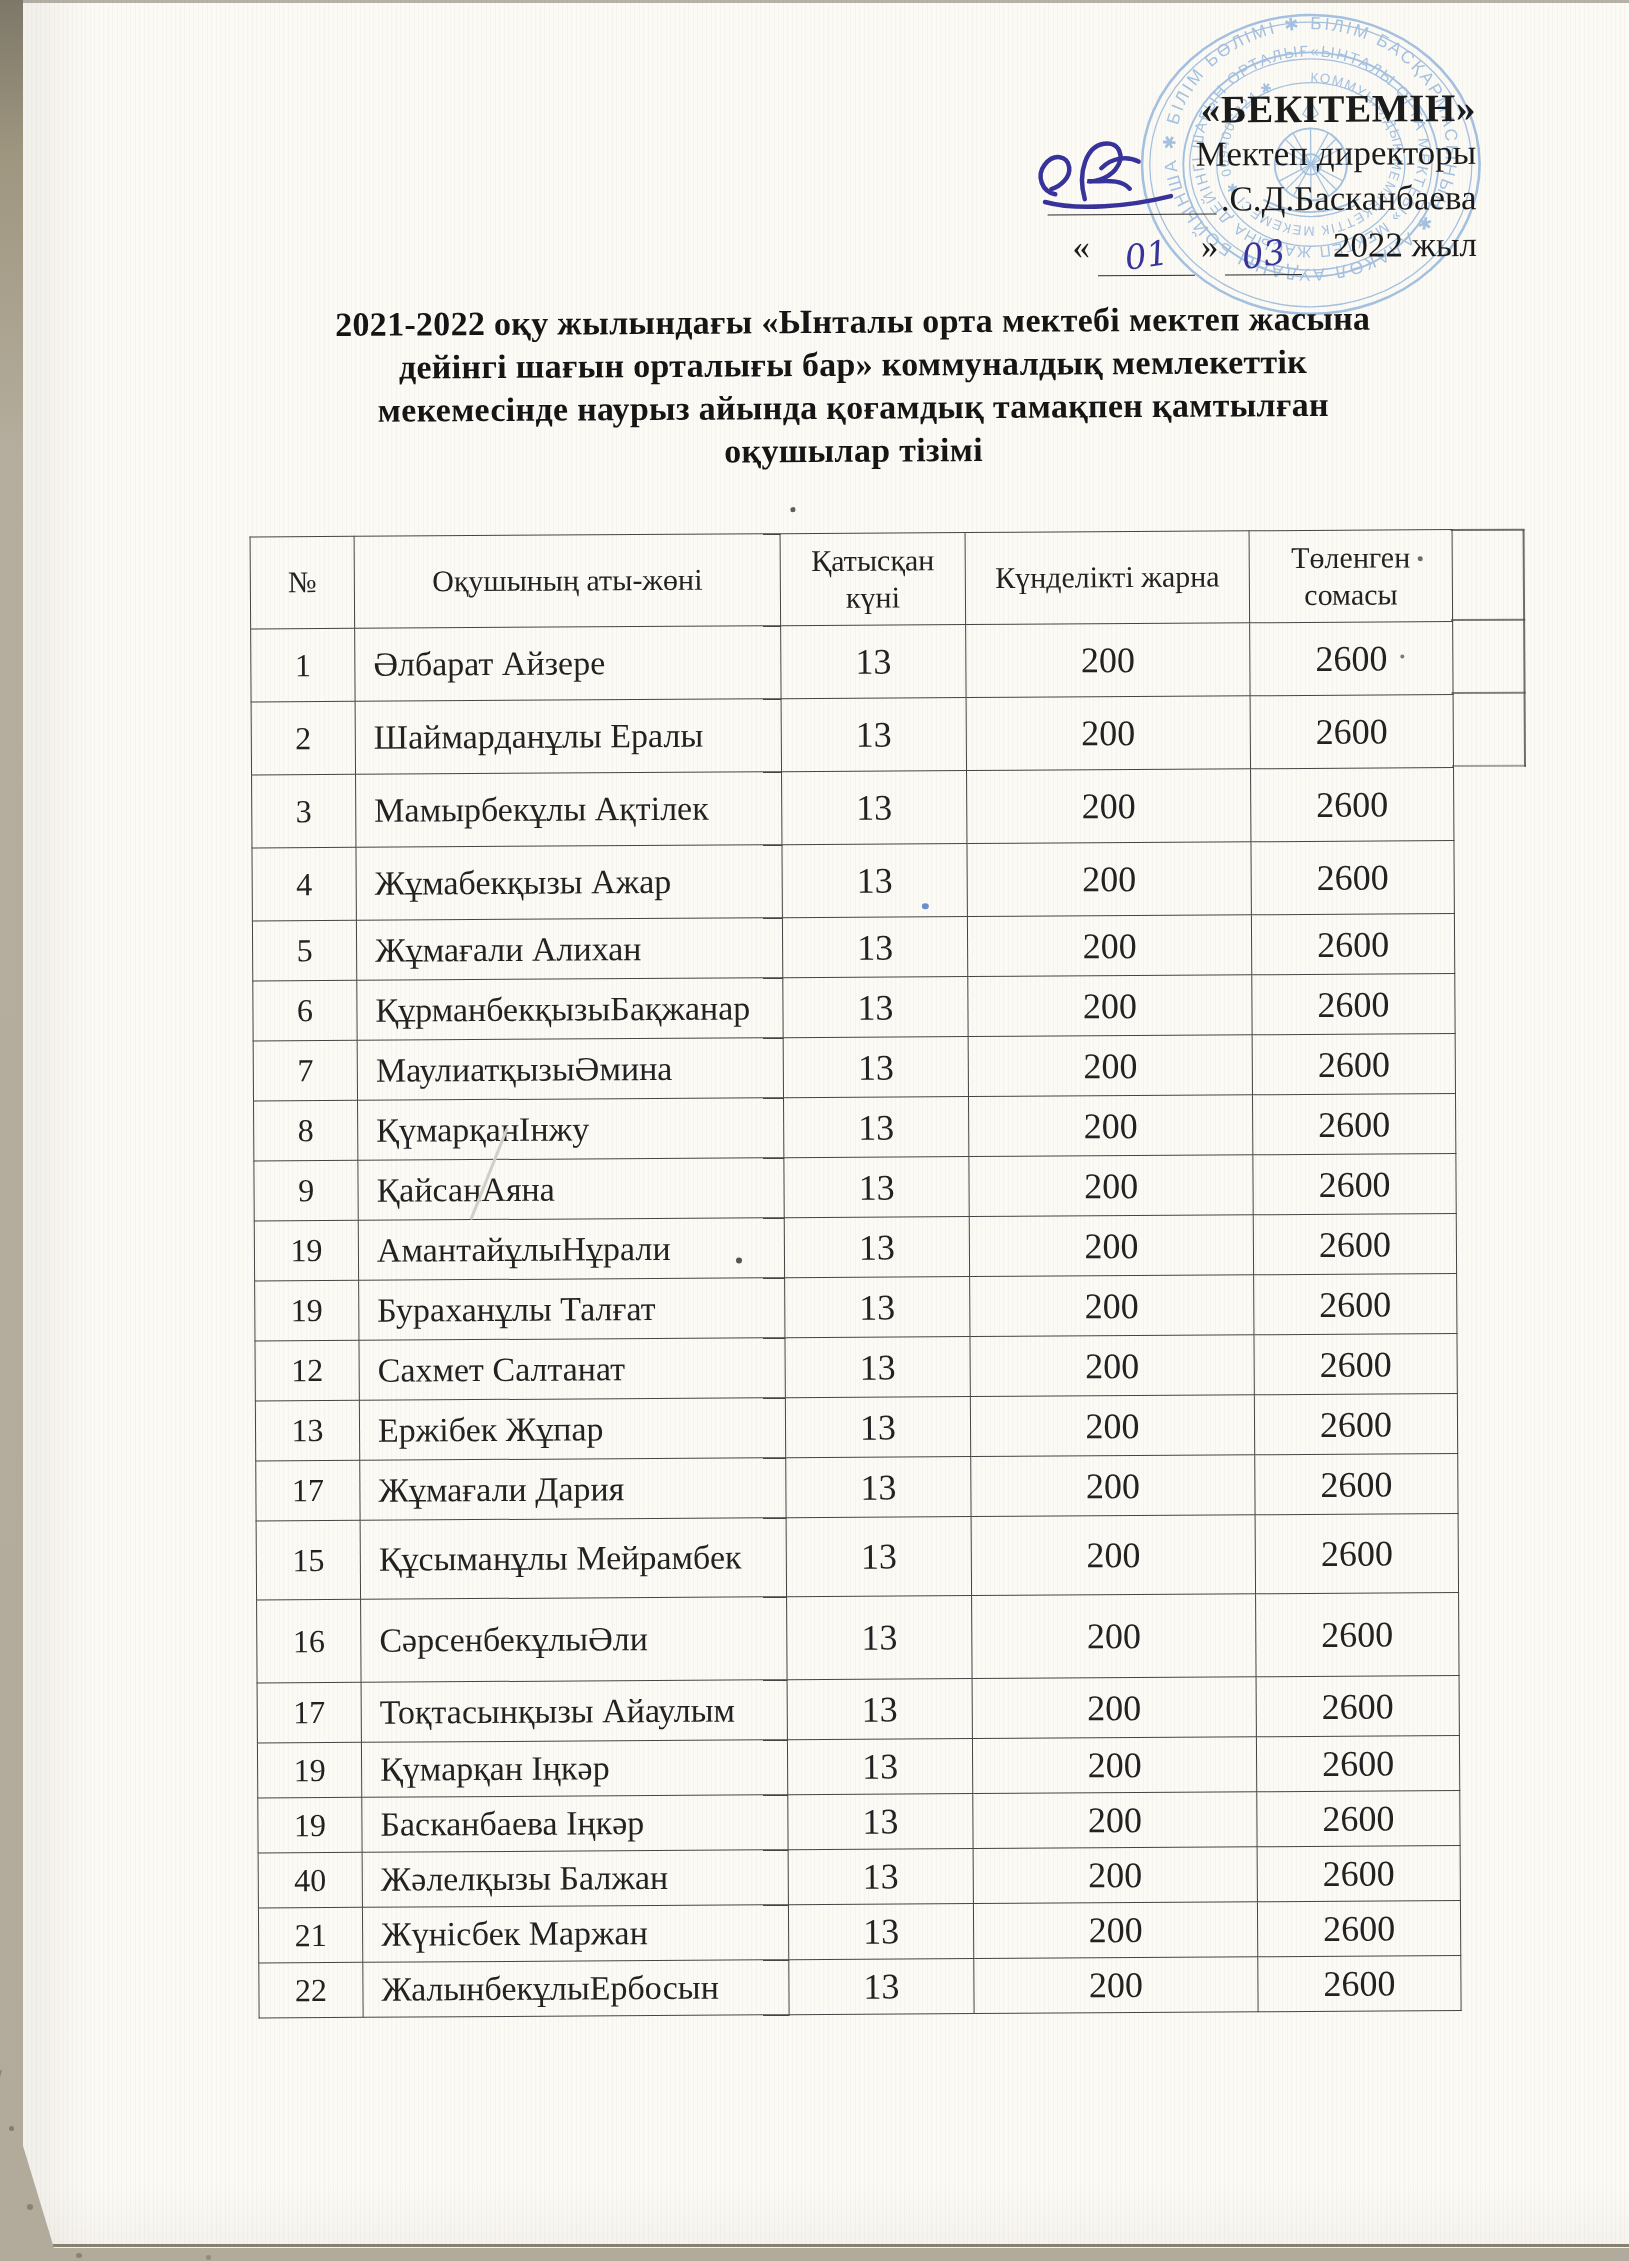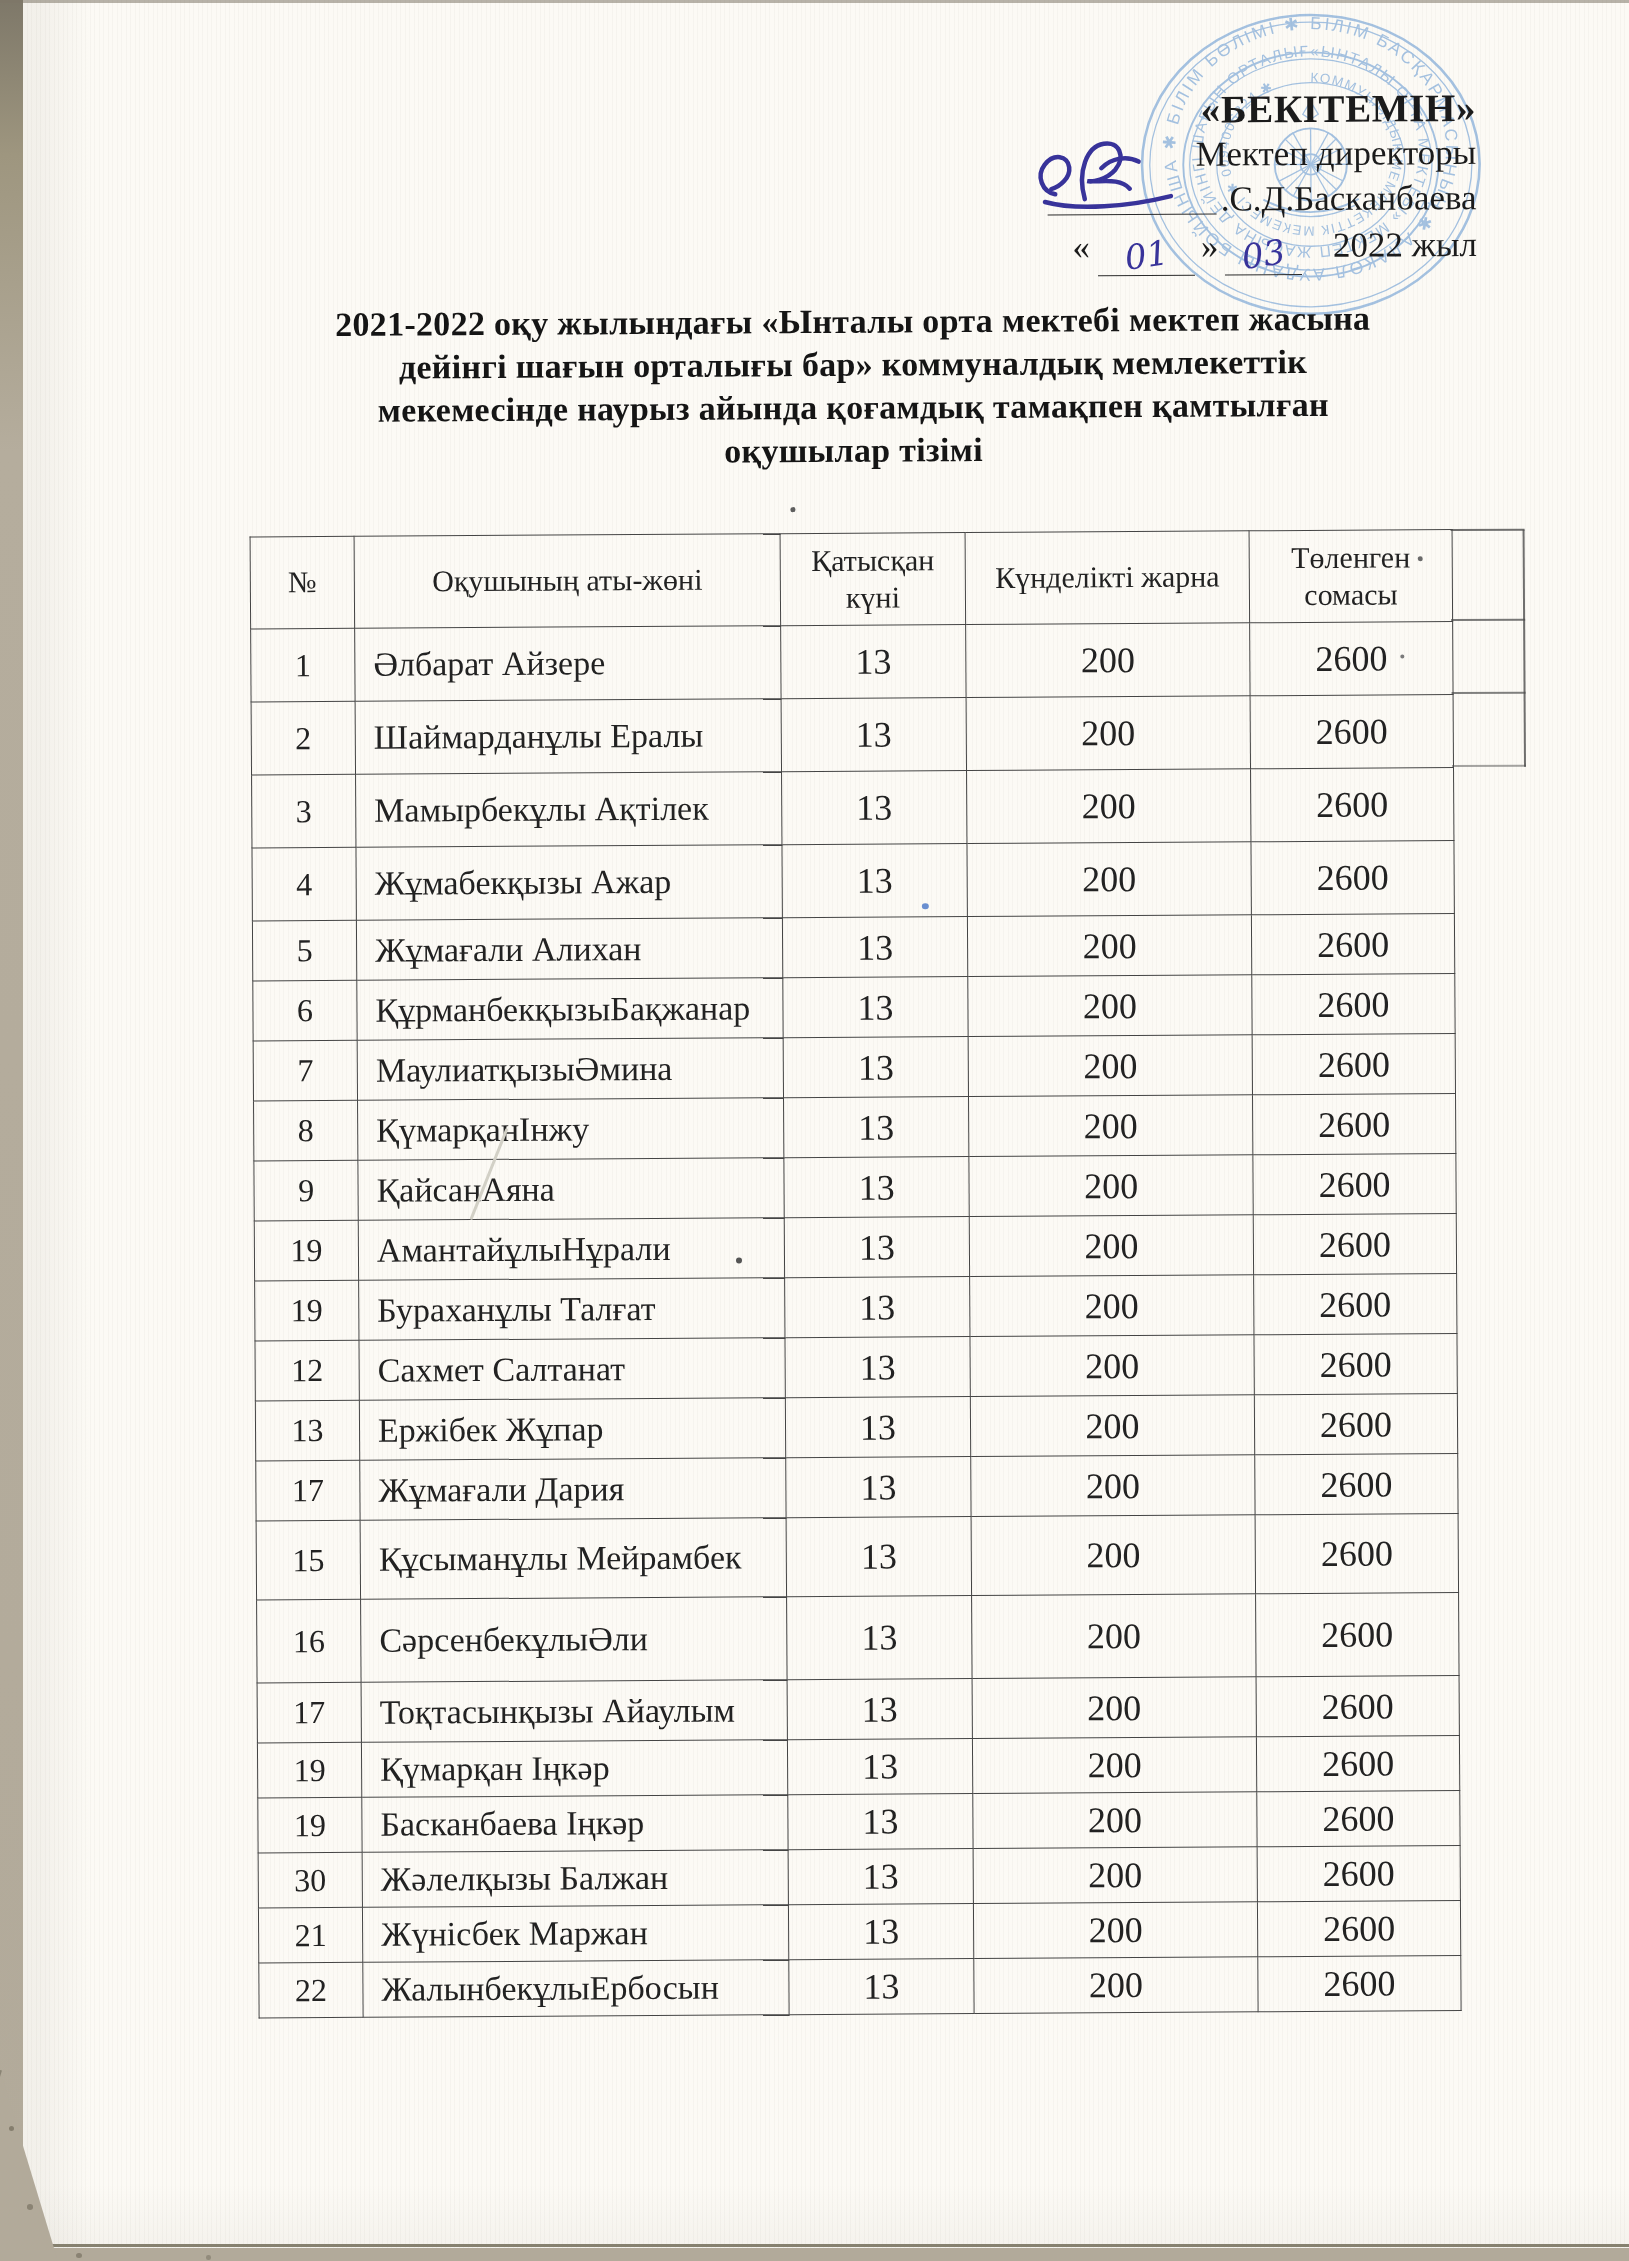--- a/index.html
+++ b/index.html
@@ -291,21 +291,21 @@
               <td class="col-total">2600</td>
             </tr>
             <tr>
               <td class="col-no">19</td>
               <td class="col-name">Басканбаева Іңкәр</td>
               <td class="col-days">13</td>
               <td class="col-daily">200</td>
               <td class="col-total">2600</td>
             </tr>
             <tr>
-              <td class="col-no">30</td>
+              <td class="col-no">40</td>
               <td class="col-name">Жәлелқызы Балжан</td>
               <td class="col-days">13</td>
               <td class="col-daily">200</td>
               <td class="col-total">2600</td>
             </tr>
             <tr>
               <td class="col-no">21</td>
               <td class="col-name">Жүнісбек Маржан</td>
               <td class="col-days">13</td>
               <td class="col-daily">200</td>

